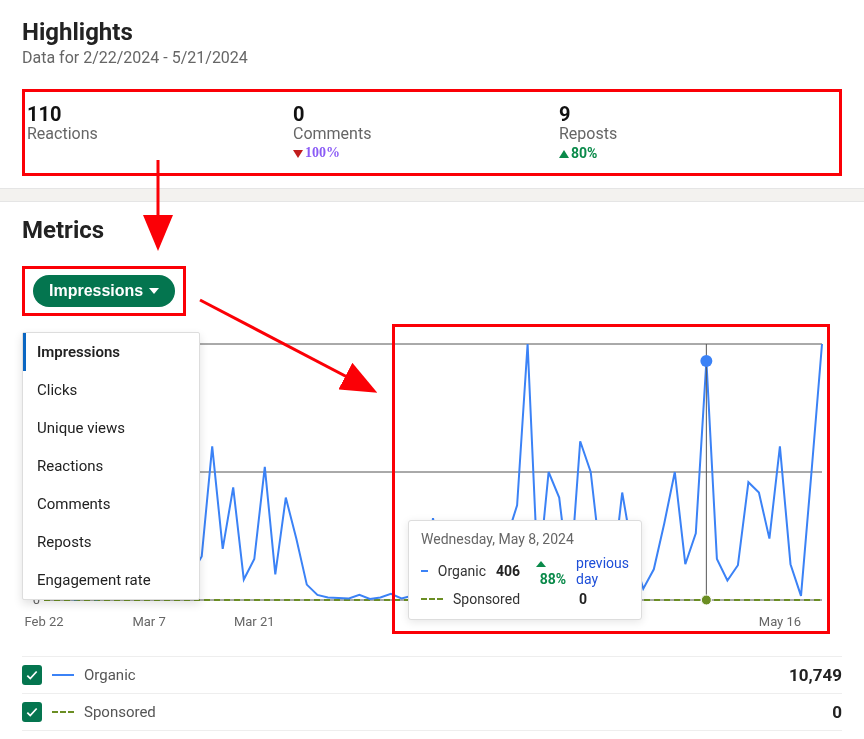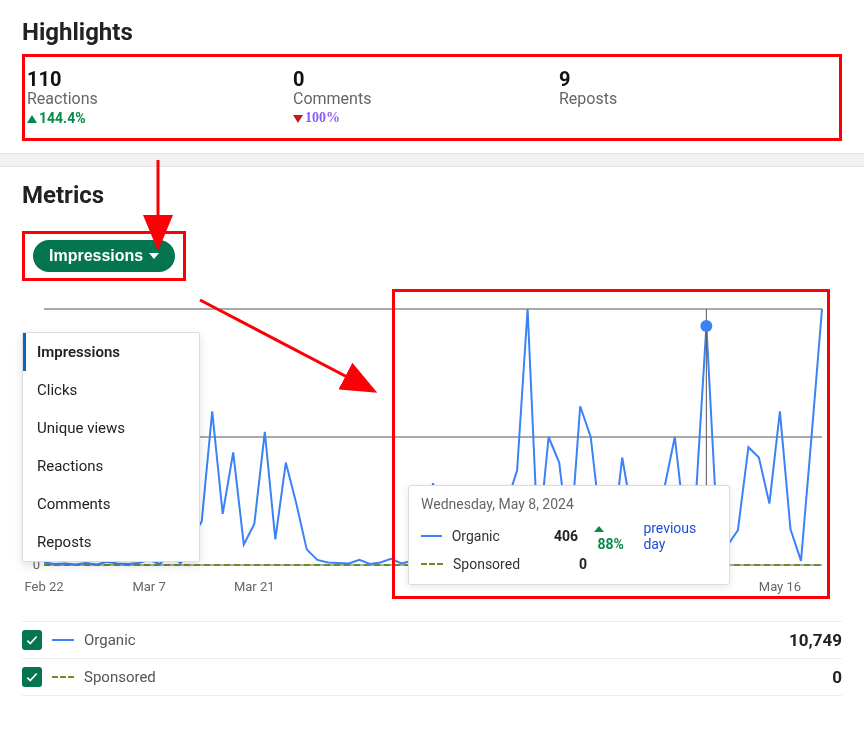--- a/index.html
+++ b/index.html
@@ -12,21 +12,21 @@
     position: relative;
     overflow: hidden;
   }
   .page { padding: 18px 22px 16px 22px; }
   .section-title { font-size: 24px; font-weight: 700; color: #222; }
   .subtitle { font-size: 16px; color: #666; margin-top: 2px; }
 
   
   .hl-wrap {
     border: 3px solid #fb0006;
-    margin-top: 8px;
+    margin-top: 22px;
     padding: 10px 14px 12px 2px;
     display: flex;
   }
   .hl-col { flex: 1; }
   .hl-num { font-size: 20px; font-weight: 700; color: #111; }
   .hl-lbl { font-size: 16px; color: #666; margin-top: -2px; }
   .delta { font-size: 14px; font-weight: 700; margin-top: 2px; }
   .delta.up { color: #0a8a4a; }
   .delta.down { color: #8b5cf6; font-family: Liberation Serif, serif; }
   .tri { display: inline-block; width: 0; height: 0; border-left: 5px solid transparent; border-right: 5px solid transparent; vertical-align: middle; margin-right: 2px; }
@@ -107,21 +107,21 @@
     border: 3px solid #fb0006;
     left: 370px; top: -16px;
     width: 438px; height: 310px;
     pointer-events: none;
   }
 
   
   .tooltip {
     position: absolute;
     left: 386px; top: 180px;
-    width: 322px;
+    width: 234px;
     background: #fff;
     border: 1px solid #ddd;
     box-shadow: 0 2px 8px rgba(0,0,0,0.1);
     border-radius: 3px;
     padding: 10px 12px;
     font-size: 14px;
     z-index: 40;
   }
   .tt-date { color: #666; margin-bottom: 6px; font-size: 14px; }
   .tt-row { display:flex; align-items:center; gap:10px; padding: 2px 0; }
@@ -149,39 +149,40 @@
   
   .annot-layer {
     position: absolute; top:0; left:0; width:864px; height:739px; pointer-events:none; z-index: 60;
   }
 </style>
 </head>
 <body>
 
 <div class="page">
   <div class="section-title">Highlights</div>
+  <div class="subtitle">Data for 2/22/2024 - 5/21/2024</div>
 
   <div class="hl-wrap">
     <div class="hl-col">
       <div class="hl-num">110</div>
       <div class="hl-lbl">Reactions</div>
-      <div class="delta up">
-        <span class="tri up"></span><span>144.4%</span>
-      </div>
     </div>
     <div class="hl-col">
       <div class="hl-num">0</div>
       <div class="hl-lbl">Comments</div>
       <div class="delta down">
         <span class="tri down"></span><span>100%</span>
       </div>
     </div>
     <div class="hl-col">
       <div class="hl-num">9</div>
       <div class="hl-lbl">Reposts</div>
+      <div class="delta up">
+        <span class="tri up"></span><span>80%</span>
+      </div>
     </div>
   </div>
 
   <div class="below-divider"></div>
 
   <div class="metrics-title">Metrics</div>
 
   <div class="dropdown-wrap">
     <button class="btn-pill">
       <span>Impressions</span>
@@ -189,20 +190,21 @@
     </button>
   </div>
 
   <div class="dropdown-menu" id="dd" style="position:absolute; top:332px; left:22px;">
       <div class="dropdown-item selected">Impressions</div>
       <div class="dropdown-item">Clicks</div>
       <div class="dropdown-item">Unique views</div>
       <div class="dropdown-item">Reactions</div>
       <div class="dropdown-item">Comments</div>
       <div class="dropdown-item">Reposts</div>
+      <div class="dropdown-item">Engagement rate</div>
     </div>
 
   
   <div class="chart-wrap">
     <svg id="chart" class="chart-svg" width="804" height="300">
         <line x1="22" x2="800" y1="260" y2="260" class="grid-line"></line>
         <line x1="22" x2="800" y1="132" y2="132" class="grid-line"></line>
         <line x1="22" x2="800" y1="4" y2="4" class="grid-line"></line>
         <text x="18" y="264" class="yaxis-lbl">0</text>
         <text x="22" y="286" class="xaxis-lbl">Feb 22</text>

